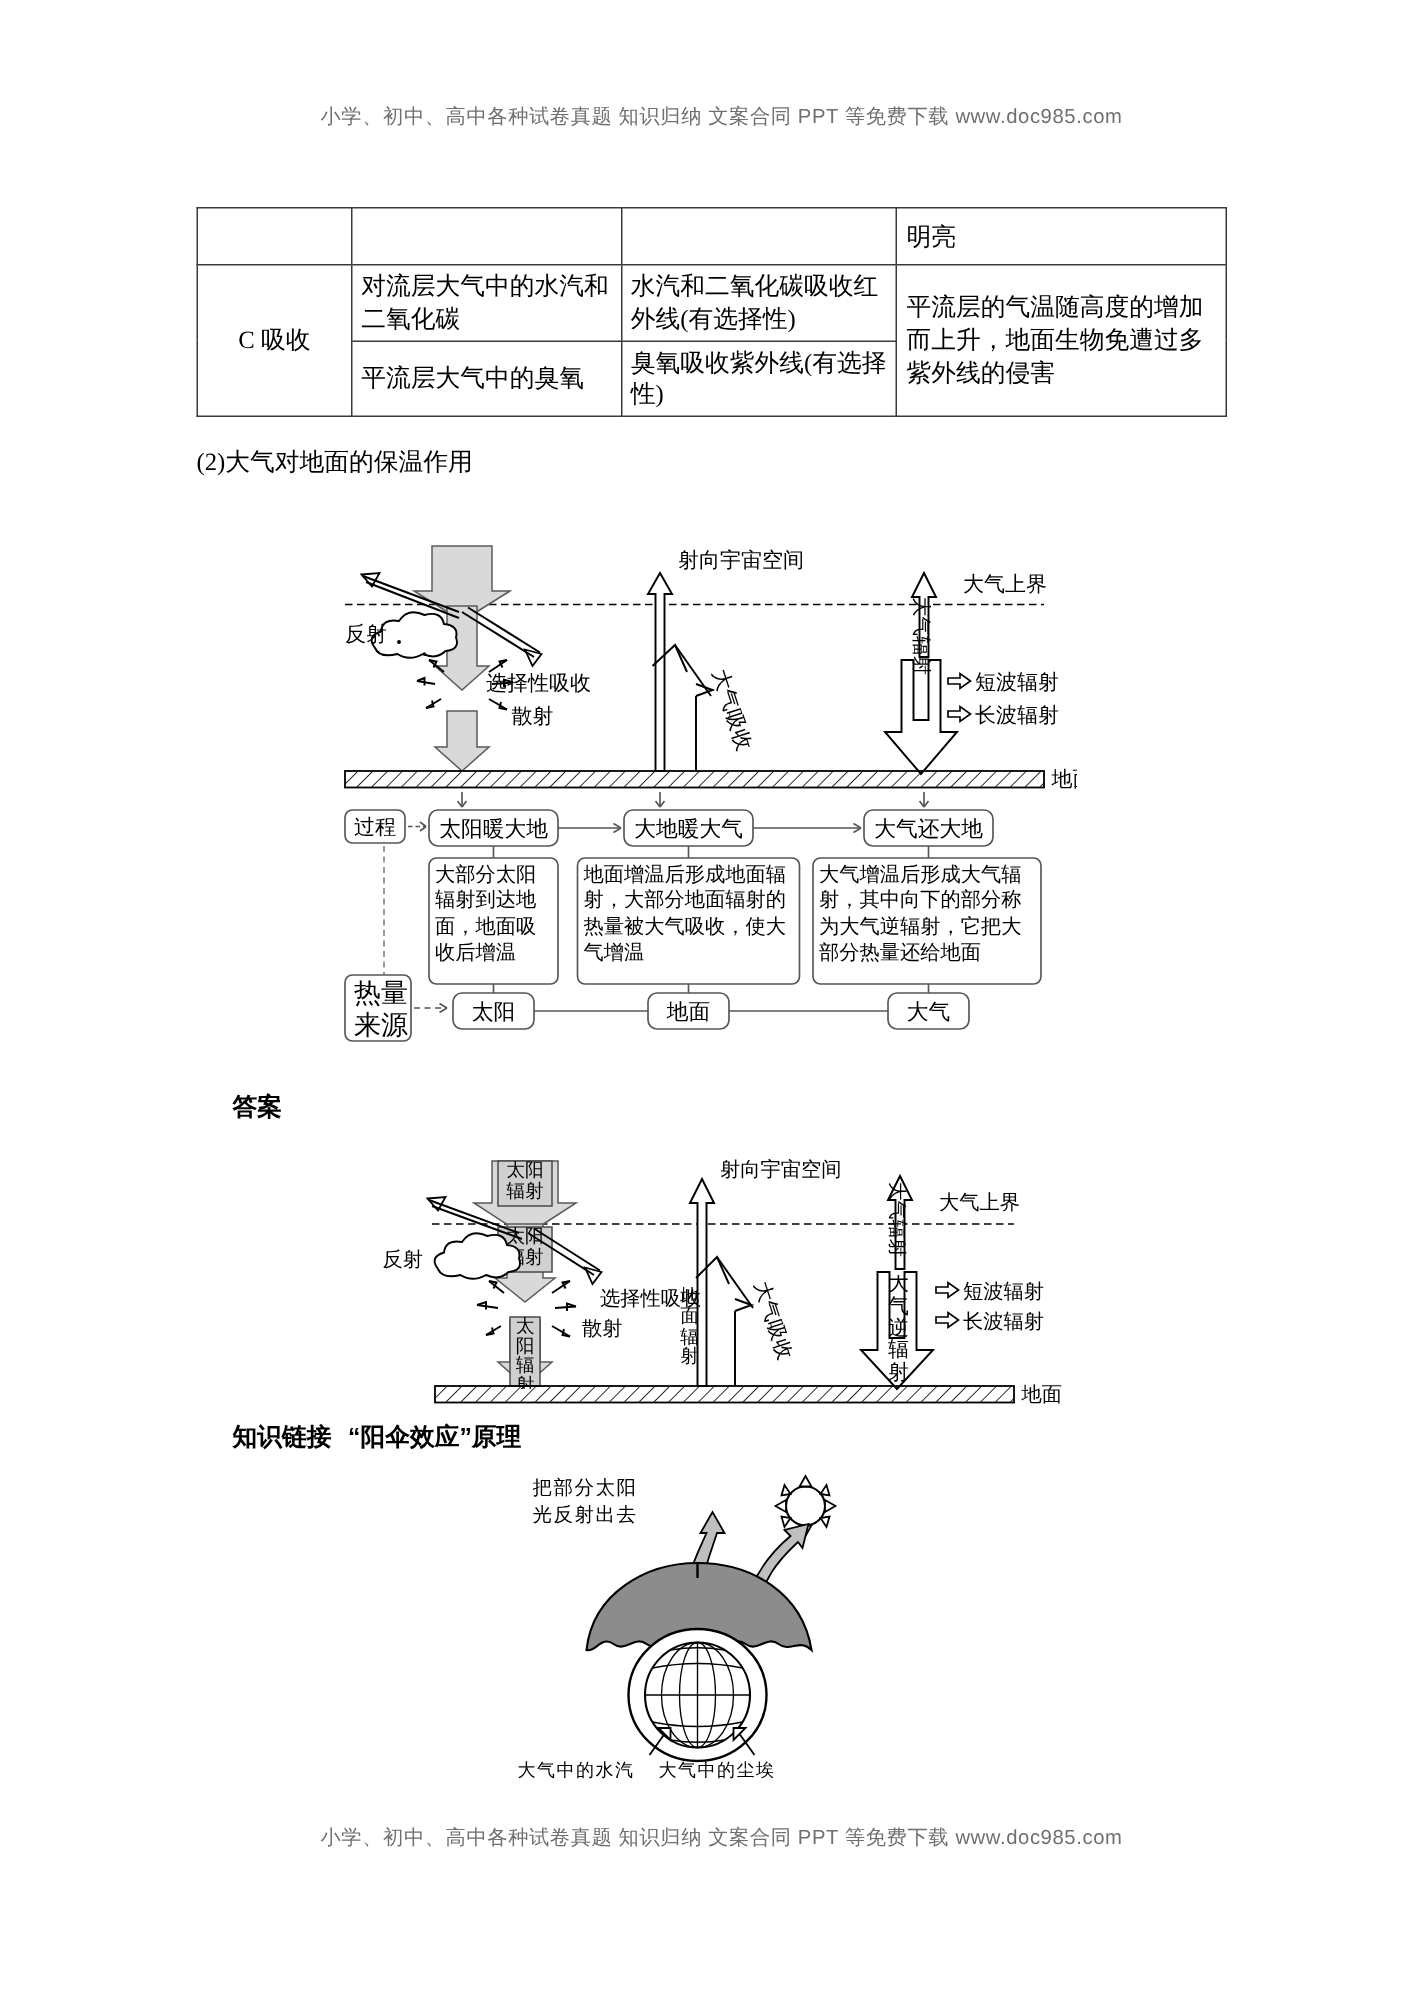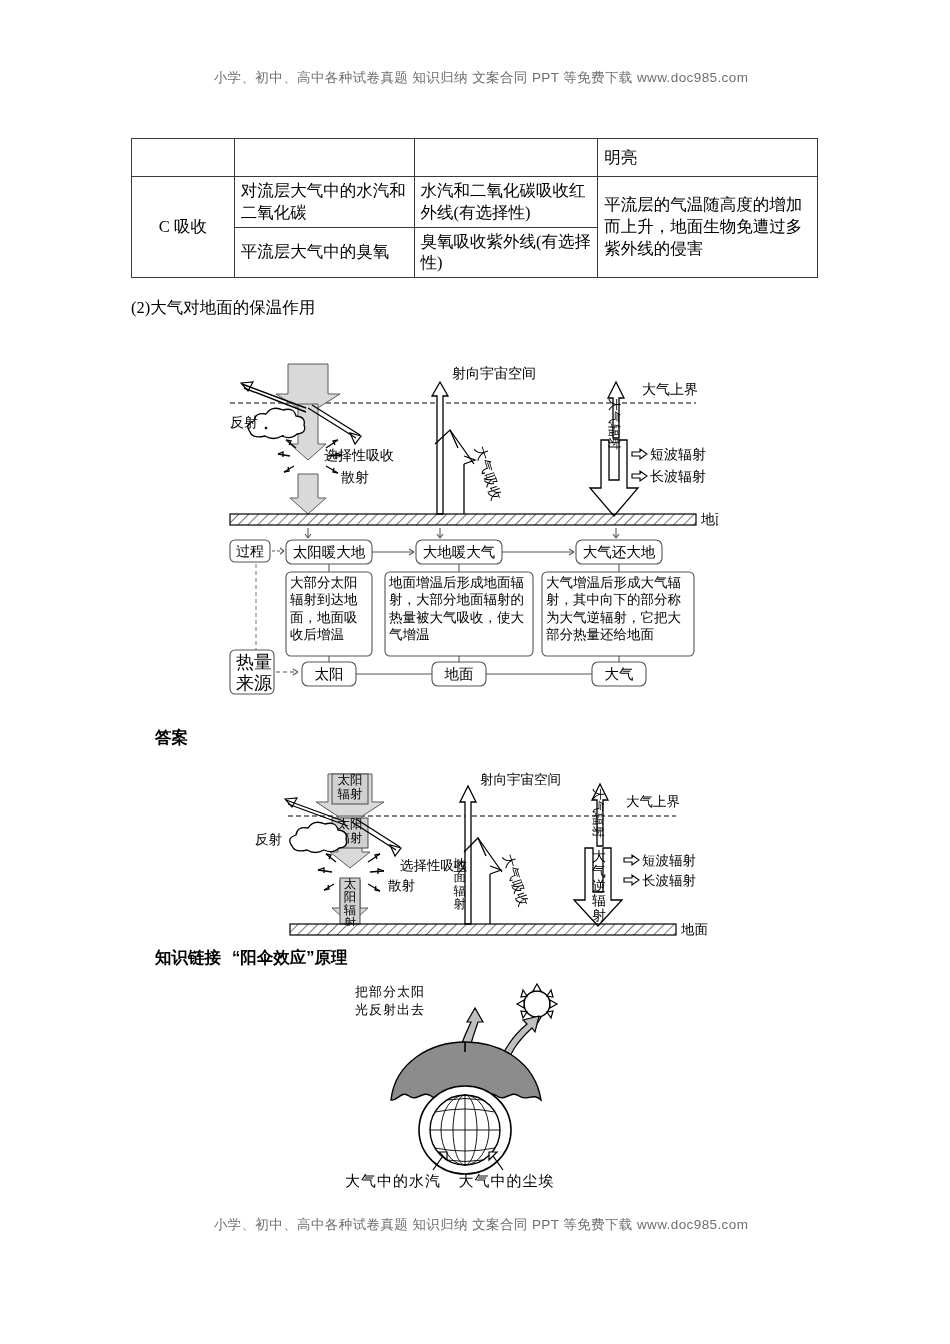--- a/index.html
+++ b/index.html
@@ -393,21 +393,21 @@
         <path d="M92,180 Q110,183 128,180"></path>
       </g>
 
       <path d="M78,190 L88,176 L92,180 L92,172 L84,172 L88,176" fill="#fff" stroke="#000" stroke-width="1.2"></path>
       <path d="M148,190 L138,176 L134,180 L134,172 L142,172 L138,176" fill="#fff" stroke="#000" stroke-width="1.2"></path>
 
       <text x="0" y="16" font-size="13" letter-spacing="1">把部分太阳</text>
       <text x="0" y="34" font-size="13" letter-spacing="1">光反射出去</text>
     </svg>
     <div style="position:absolute; left:-10px; top:192px; width:280px;
-                font-size:15px; letter-spacing:1px; white-space:nowrap;">
+                font-size:12px; letter-spacing:1px; white-space:nowrap;">
       <span>大气中的水汽</span>
       <span style="display:inline-block;width:8px;"></span>
       <span>大气中的尘埃</span>
     </div>
   </div>
 
   <div class="watermark wm-bottom">小学、初中、高中各种试卷真题 知识归纳 文案合同 PPT 等免费下载  www.doc985.com</div>
 
 </div>
 

